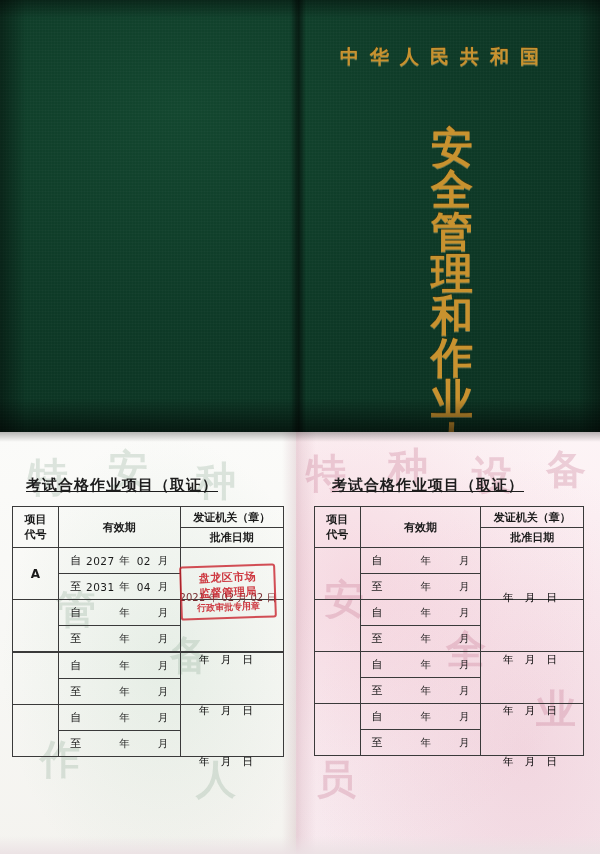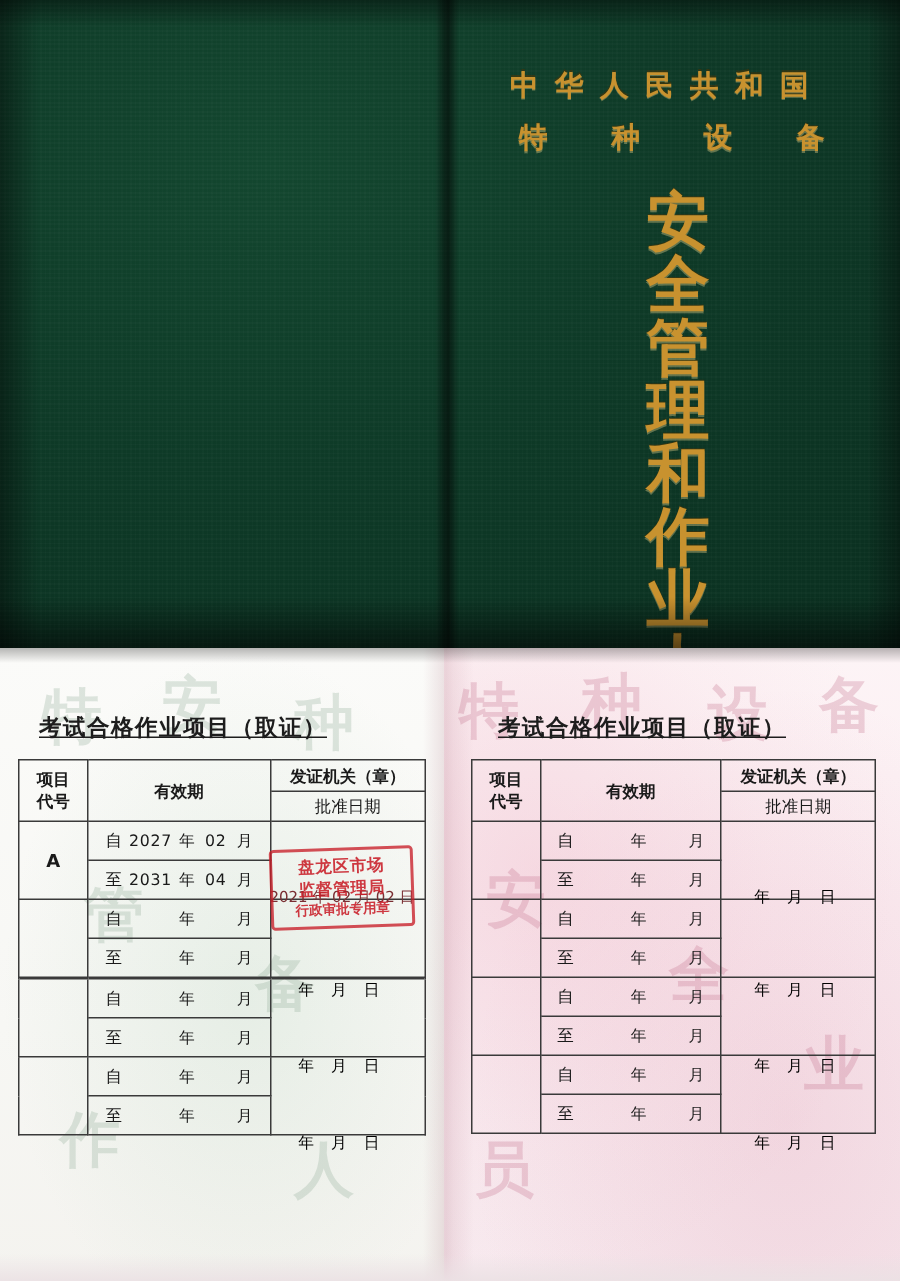--- a/index.html
+++ b/index.html
@@ -223,21 +223,21 @@
     padding: 0;
     text-align: center;
     vertical-align: middle;
     font-family: "DejaVu Sans", "Liberation Sans", sans-serif;
   }
   .c-code { width: 44px; }
   .c-valid { width: 118px; }
   .c-org { width: 100px; }
 
   .hdr { font-size: 11px; font-weight: 600; height: 20px; }
-  .hdr2 { font-size: 11px; font-weight: 400; height: 19px; }
+  .hdr2 { font-size: 11px; font-weight: 700; height: 19px; }
 
   .valid-cell {
     position: relative;
     height: 25px;
     font-size: 10.5px;
   }
   .vc-inner {
     display: flex;
     align-items: center;
     justify-content: center;
@@ -284,21 +284,20 @@
 </style>
 </head>
 <body>
 
 <div id="page">
 
   <div class="cover">
     <div class="cover-grain"></div>
 
     <div class="gold cover-line1">中华人民共和国</div>
-    <div class="gold cover-line2">特 种 设 备</div>
 
     <div class="gold cover-title-vert">
       <span>安</span>
       <span>全</span>
       <span>管</span>
       <span>理</span>
       <span>和</span>
       <span>作</span>
       <span>业</span>
       <span>人</span>

